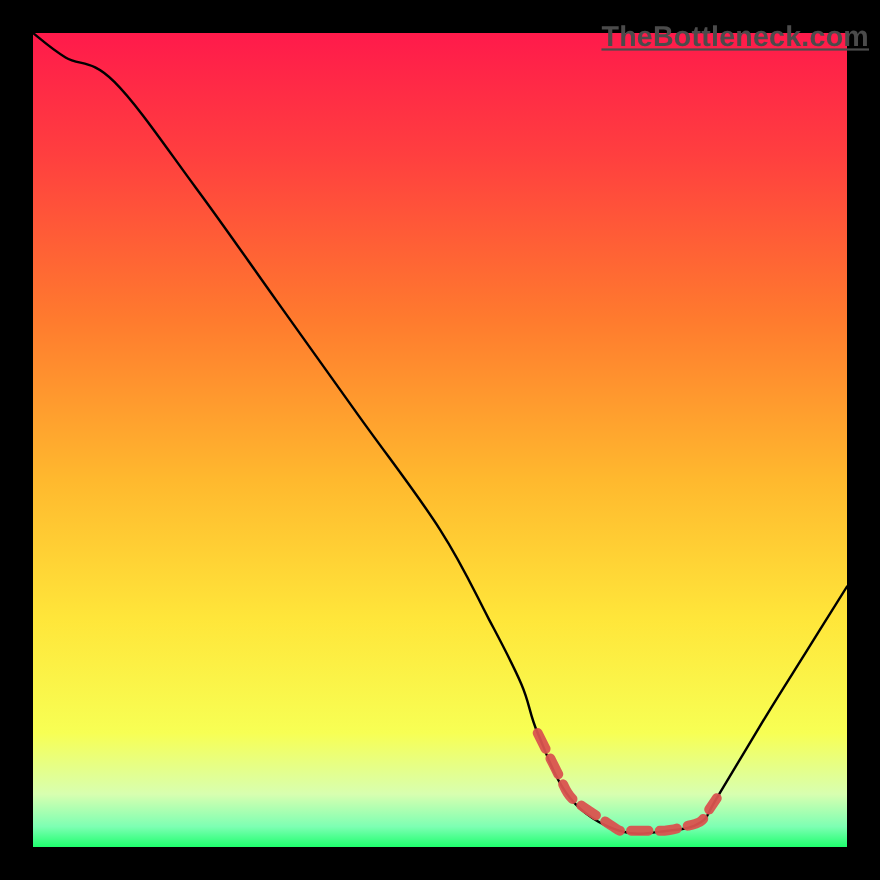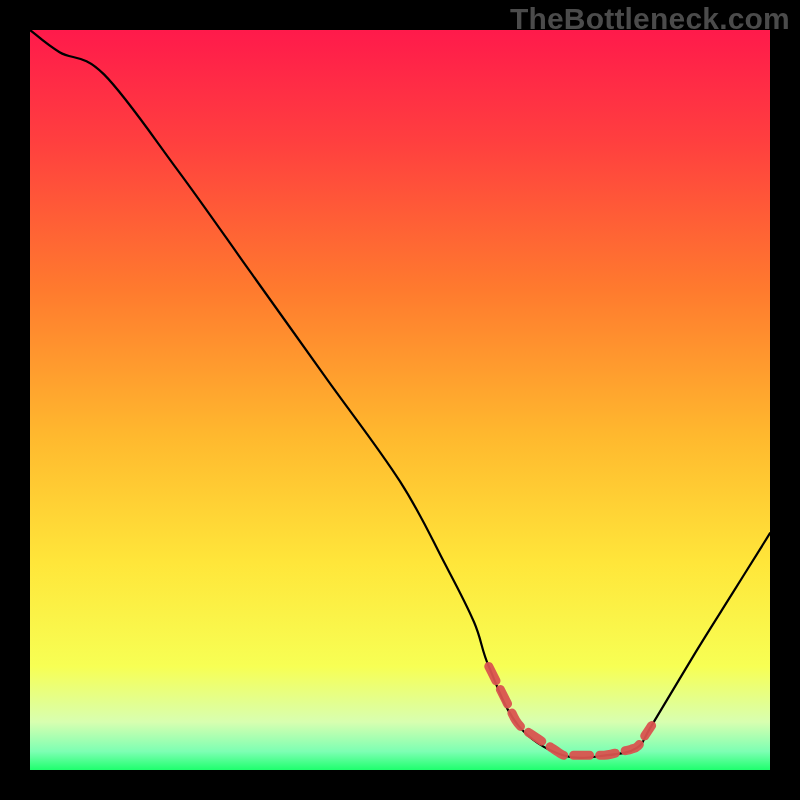--- a/index.html
+++ b/index.html
@@ -12,27 +12,28 @@
     overflow: hidden;
   }
   .frame {
     position: relative;
     width: 800px;
     height: 800px;
     background: #000;
   }
   .watermark {
     position: absolute;
-    top: 2px;
+    top: 18px;
     right: 10px;
     color: #4b4b4b;
-    font-size: 30px;
+    font-size: 26px;
     font-weight: bold;
     letter-spacing: 0.2px;
     z-index: 10;
+    text-decoration: underline;
   }
   .plot-area {
     position: absolute;
     left: 30px;
     top: 30px;
     width: 740px;
     height: 740px;
     overflow: hidden;
   }
   .plot-area svg {

